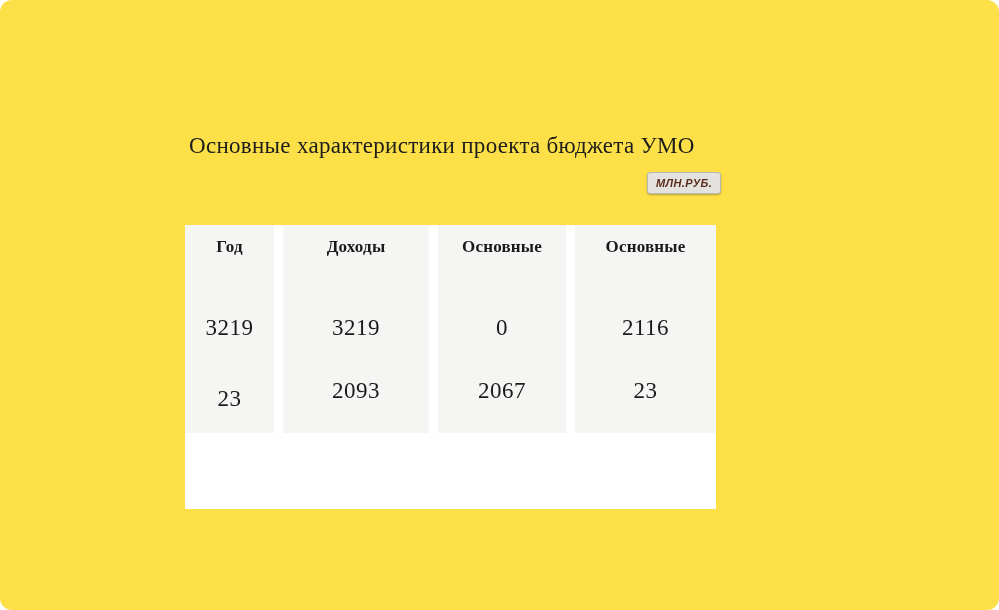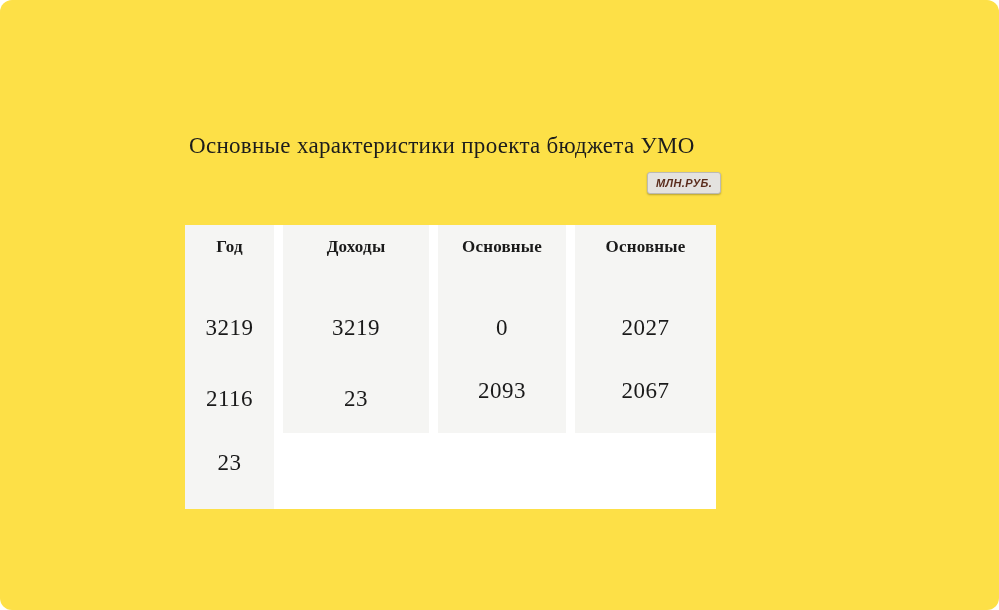--- a/index.html
+++ b/index.html
@@ -96,21 +96,20 @@
 
     <div class="cell head">Год</div>
     <div class="cell head">Доходы</div>
     <div class="cell head">Основные</div>
     <div class="cell head">Основные</div>
 
     <div class="cell">3219</div>
     <div class="cell">3219</div>
     <div class="cell">0</div>
 
-    <div class="cell">2027</div>
     <div class="cell">2116</div>
     <div class="cell">23</div>
 
     <div class="cell last-row">2093</div>
     <div class="cell last-row">2067</div>
     <div class="cell last-row">23</div>
 
   </div>
 </div>
 

